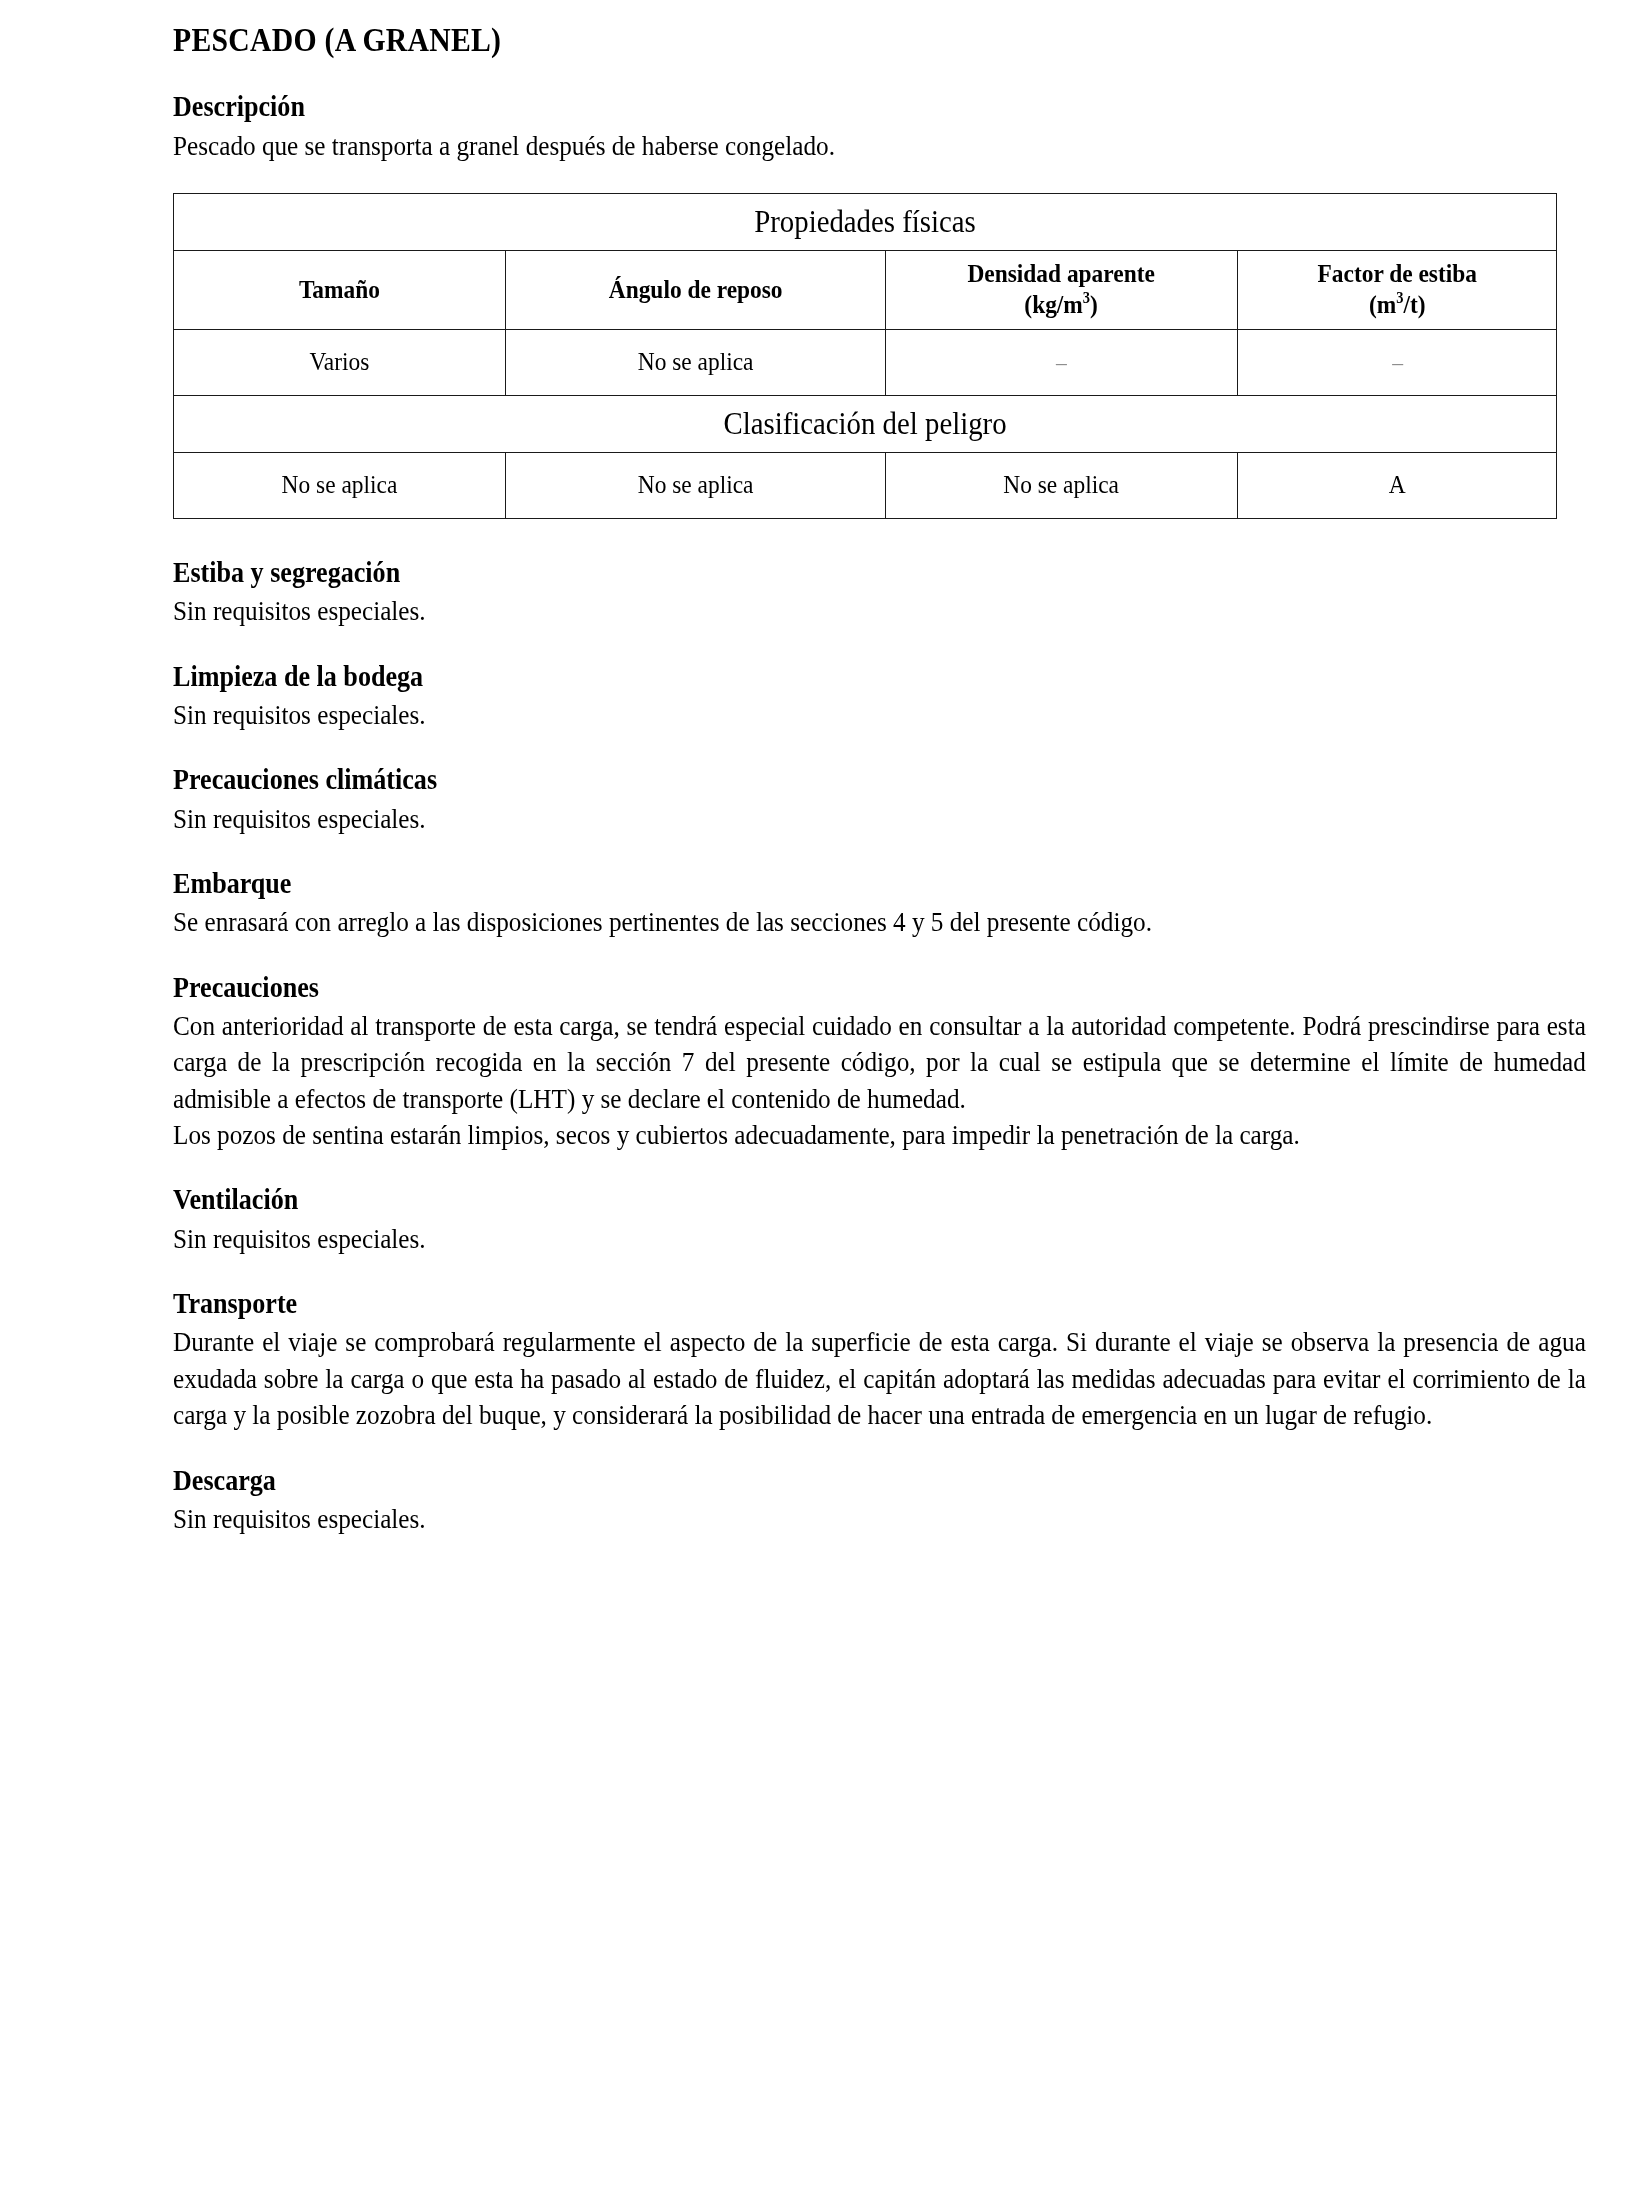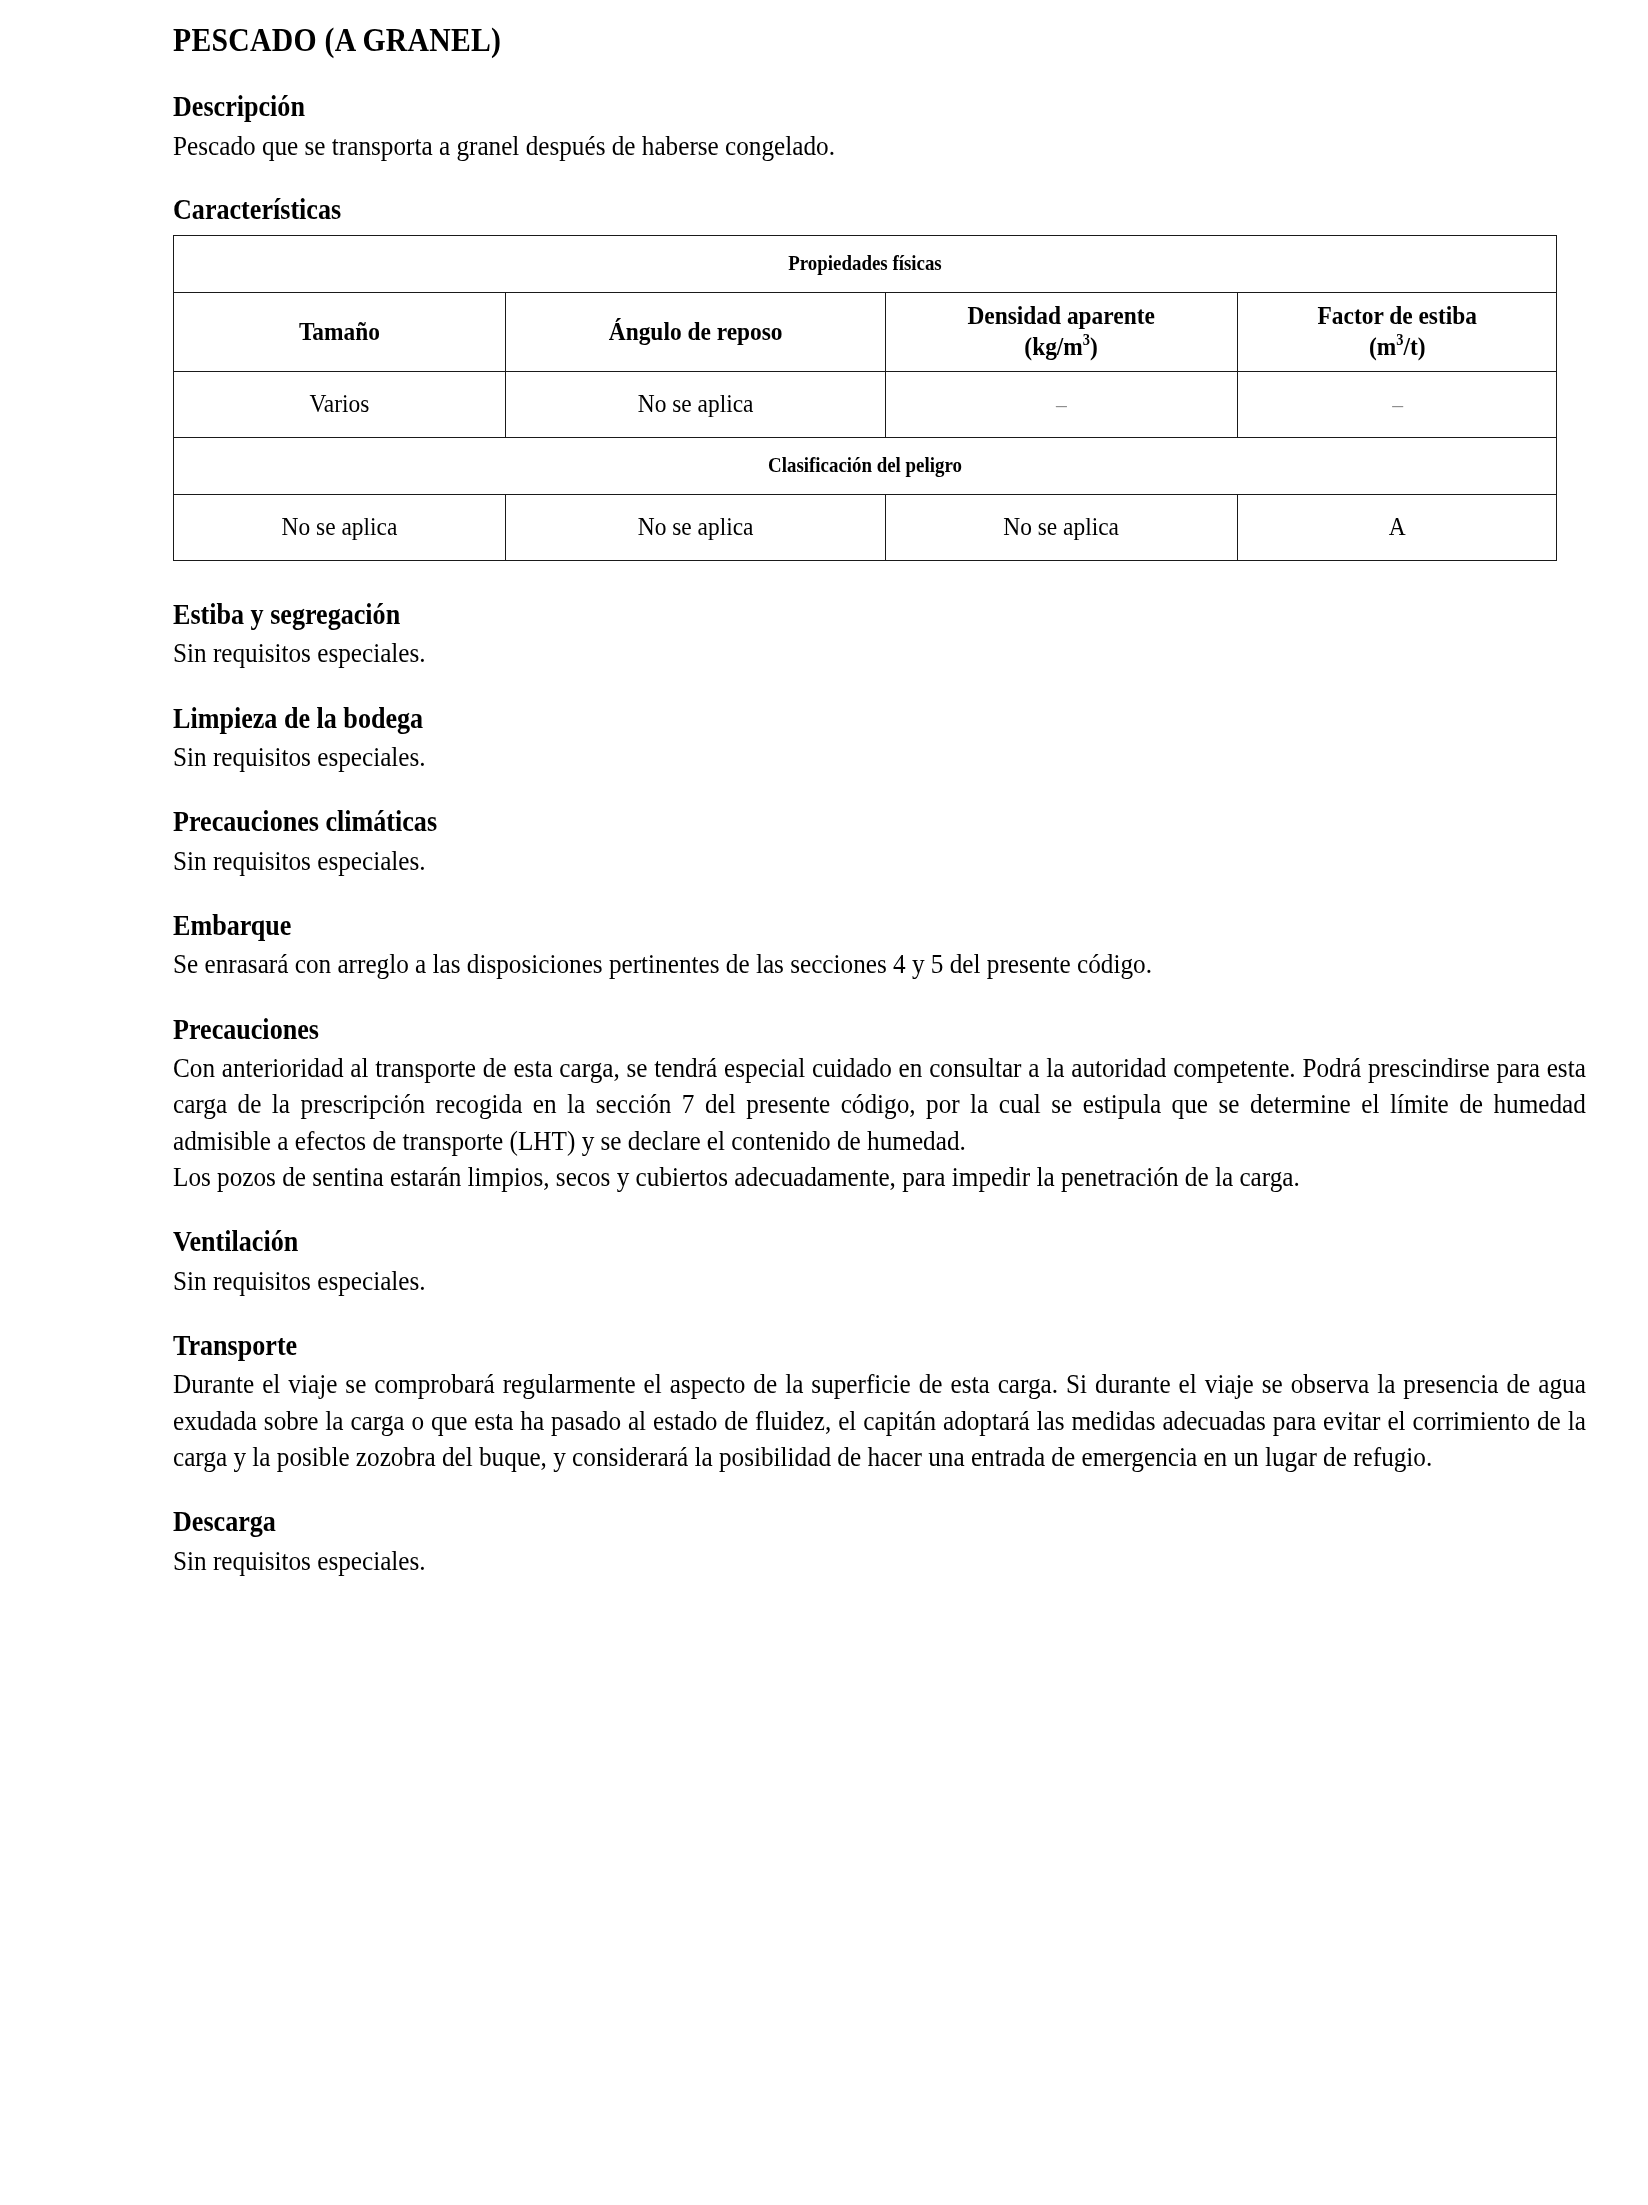--- a/index.html
+++ b/index.html
@@ -65,22 +65,22 @@
     margin: 0 0 0 0;
     table-layout: fixed;
   }
   table.props td {
     border: 1.6px solid #1a1a1a;
     text-align: center;
     vertical-align: middle;
     padding: 0;
   }
   .band {
-    font-size: 21px;
-    font-weight: bold;
+    font-size: 32px;
+    font-weight: normal;
     height: 56px;
   }
   .colhead {
     font-size: 26px;
     font-weight: bold;
     height: 78px;
     line-height: 1.18;
   }
   .datacell {
     font-size: 26px;
@@ -108,23 +108,20 @@
 
 <div class="page">
 
   <h1 class="doc-title">PESCADO (A GRANEL)</h1>
 
   <div class="block desc-block">
     <h2 class="section-heading">Descripción</h2>
     <p class="body-text no-justify">Pescado que se transporta a granel después de haberse congelado.</p>
   </div>
 
-  <div class="block carac-heading" style="margin-bottom:9.5px;">
-    <h2 class="section-heading">Características</h2>
-  </div>
 
   <div class="table-wrap">
     <table class="props">
       <colgroup>
         <col class="c1">
           <col class="c2">
           <col class="c3">
           <col class="c4">
       </colgroup>
       <tbody>

